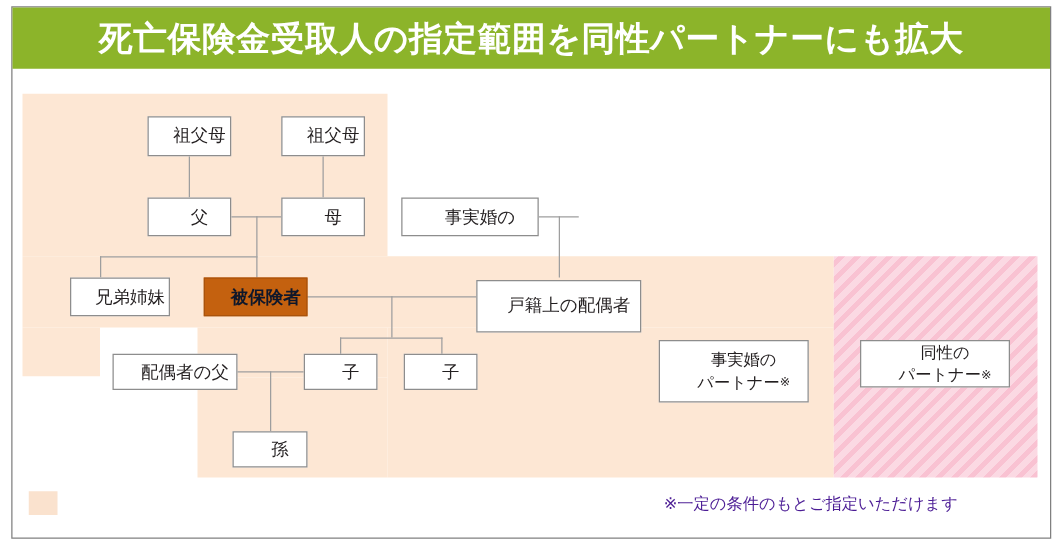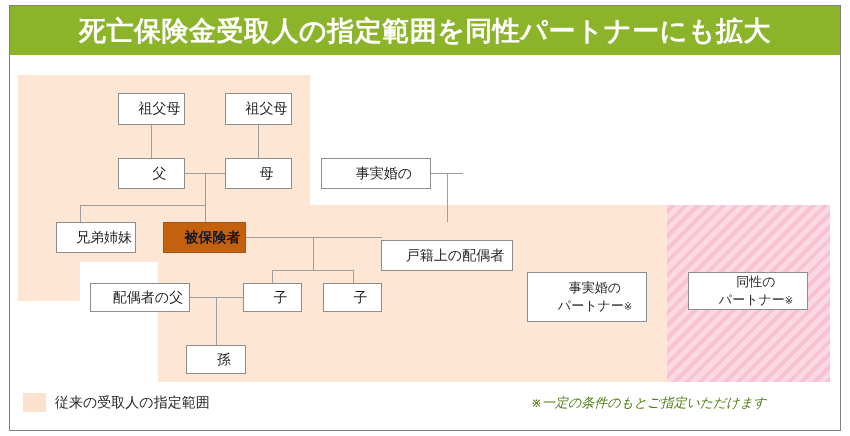--- a/index.html
+++ b/index.html
@@ -170,23 +170,22 @@
   .legend-label {
     font-size: 14px;
     color: #231f20;
     white-space: nowrap;
   }
   .footnote {
     position: absolute;
     left: 531px;
     top: 394px;
     font-size: 13px;
-    color: #4d7c0f;
+    color: #4c1d95;
     white-space: nowrap;
-    font-style: italic;
   }
 </style>
 </head>
 <body>
 
 <div id="canvas">
 
   <div class="frame"></div>
 
   <div class="title-bar">
@@ -255,21 +254,21 @@
 
 
   <div class="node" style="left:30px; top:222px; width:80px; height:31px;margin-left:26px;">
     <span>兄弟姉妹</span>
   </div>
 
   <div class="node insured" style="left:163px; top:222px; width:83px; height:31px;">
     <span>被保険者</span>
   </div>
 
-  <div class="node" style="left:381px; top:240px; width:132px; height:31px;">
+  <div class="node" style="left:381px; top:224px; width:132px; height:42px;">
     <span>戸籍上の配偶者</span>
   </div>
 
   <div class="node" style="left:90px; top:283px; width:100px; height:29px;">
     <span>配偶者の父</span>
   </div>
 
   <div class="node" style="left:243px; top:283px; width:59px; height:29px;">
     <span>子</span>
   </div>
@@ -291,18 +290,17 @@
 
   <div class="node two-line" style="left:688px; top:272px; width:120px; height:38px; flex-direction:column;">
     <span>同性の</span>
     <span>
       <span>パートナー</span><span class="sup">※</span>
     </span>
   </div>
 
   <div class="legend">
     <span class="legend-swatch"></span>
-    <span class="legend-label">従来の受取人の指定範囲</span>
   </div>
 
   <div class="footnote">※一定の条件のもとご指定いただけます</div>
 
 </div>
 
 </body></html>

